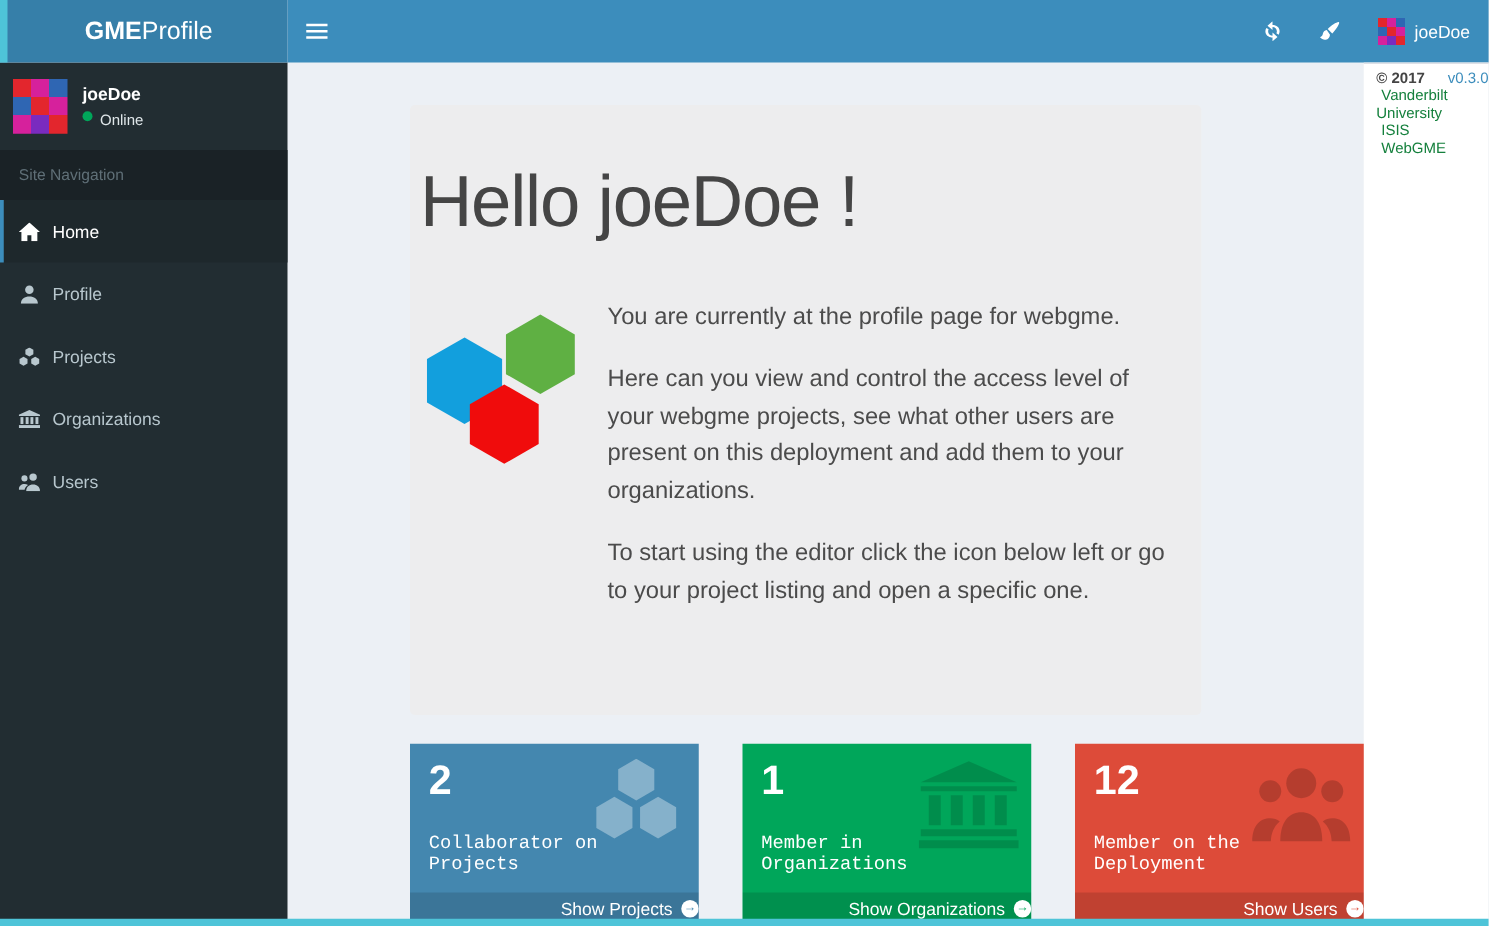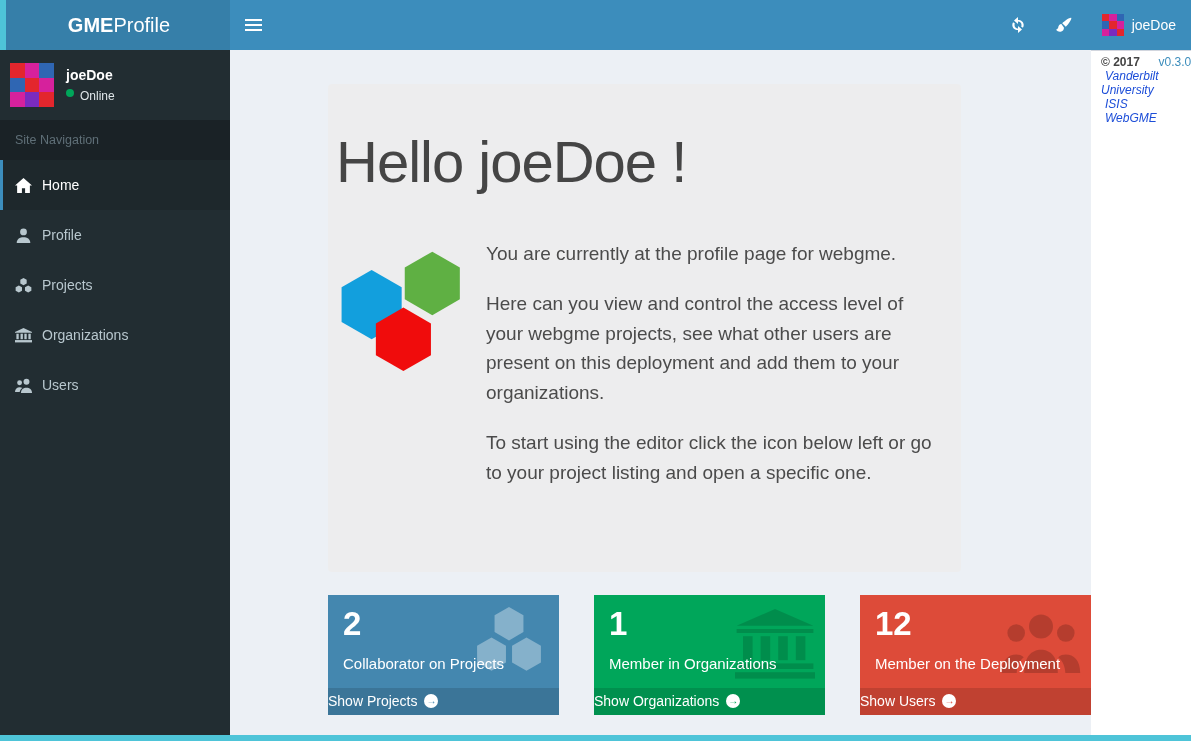--- a/index.html
+++ b/index.html
@@ -46,35 +46,35 @@
   .jumbotron h1 { font-size: 58px; font-weight: 400; color: #454545; letter-spacing: -1px; }
   .media { display: flex; gap: 20px; margin-top: 44px; }
   .hex-logo { width: 130px; height: 130px; flex: none; margin-top: 4px; }
   .media-text p { font-size: 19px; line-height: 1.55; color: #4b4b4b; margin-bottom: 21px; max-width: 468px; }
 
   .boxes { display: flex; gap: 35px; width: 763px; margin-top: 23px; }
   .small-box { flex: 1; color: #fff; position: relative; overflow: hidden; }
   .sb-blue { background: #4487af; } .sb-green { background: #00a65a; } .sb-red { background: #dd4b39; }
   .sb-inner { padding: 10px 12px 14px 15px; position: relative; z-index: 2; min-height: 93px; }
   .sb-count { font-size: 33px; font-weight: bold; line-height: 1.15; }
-  .sb-label { font-size: 15px; margin-top: 12px; }
+  .sb-label { font-size: 15px; margin-top: 23px; font-family: Liberation Mono, monospace; }
   .big-icon { position: absolute; right: 10px; top: 12px; width: 80px; height: 76px; z-index: 1; }
   .sb-footer { position: relative; z-index: 2; background: rgba(0,0,0,0.13); text-align: center;
                padding: 5px 0 6px; font-size: 14px; color: #fff; display: flex; align-items: center;
-               justify-content: flex-start; gap: 7px; cursor: pointer; text-decoration: none; }
+               justify-content: flex-end; gap: 7px; cursor: pointer; text-decoration: none; }
   .arrow-circle { width: 14px; height: 14px; border-radius: 50%; background: #fff; font-size: 10px;
                   line-height: 14px; text-align: center; font-weight: bold; display: inline-block; }
   .sb-blue .arrow-circle { color: #4487af; }
   .sb-green .arrow-circle { color: #00a65a; }
   .sb-red .arrow-circle { color: #dd4b39; }
 
   
   .main-footer { background: #fff; border-top: 1px solid #d2d6de; display: flex;
                  justify-content: space-between; padding: 4px 15px 12px 10px; font-size: 12px; color: #444; }
-  .main-footer a { color: #1d4ed8; text-decoration: none; margin-left: 4px; font-style: italic; }
+  .main-footer a { color: #15803d; text-decoration: none; margin-left: 4px; }
   .version { color: #3c8dbc; }
   .bottom-strip { position: absolute; left: 0; bottom: 0; width: 100%; height: 6px;
                   background: #4ec4d8; z-index: 6; }
 </style>
 </head>
 <body>
 
 <div class="app">
 
   <div class="header-logo">

